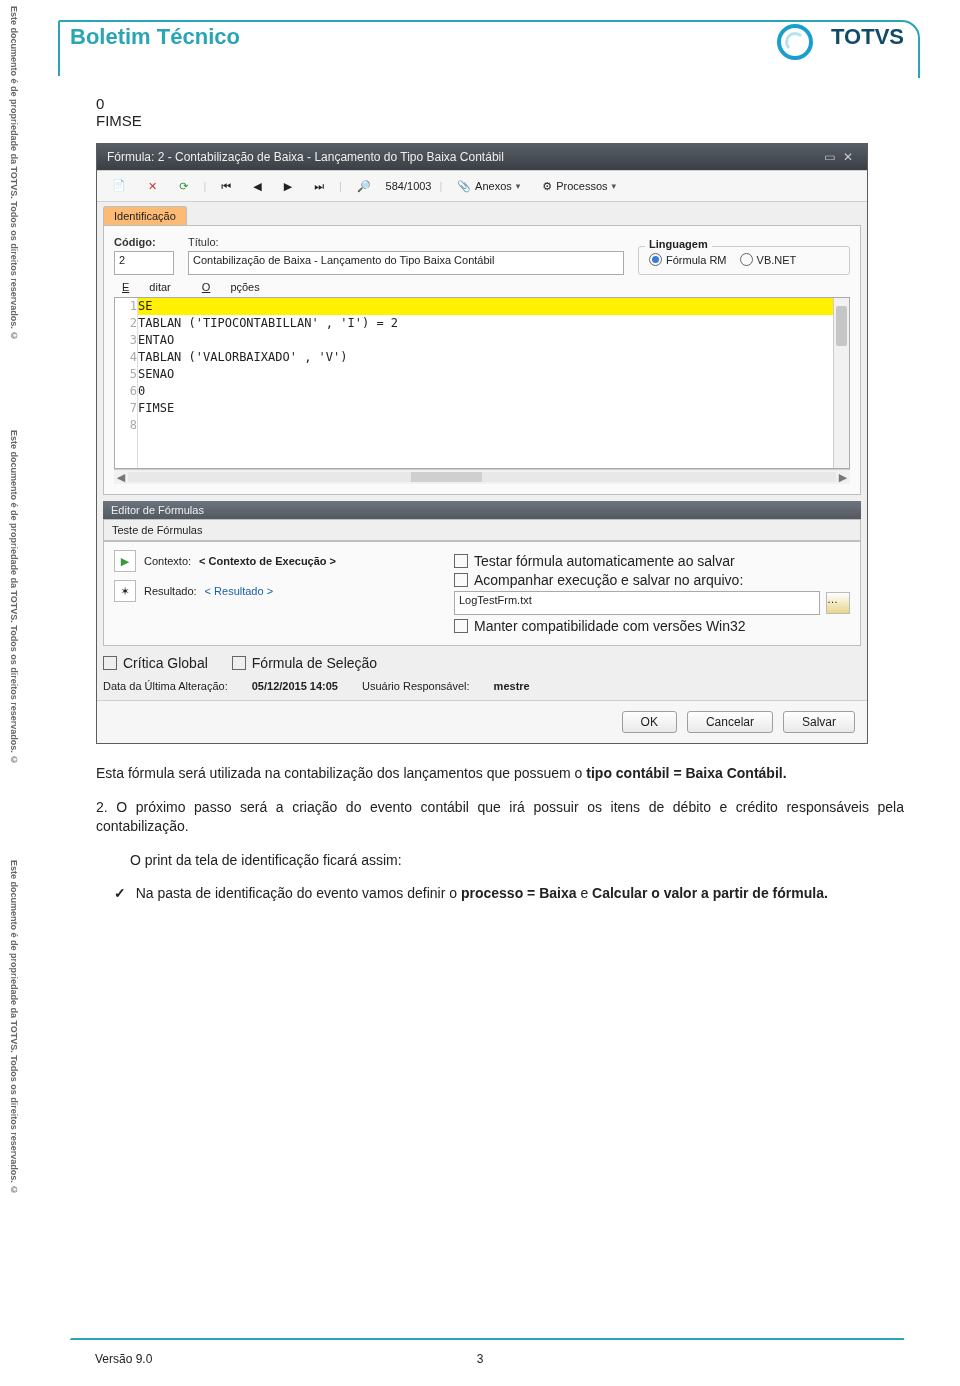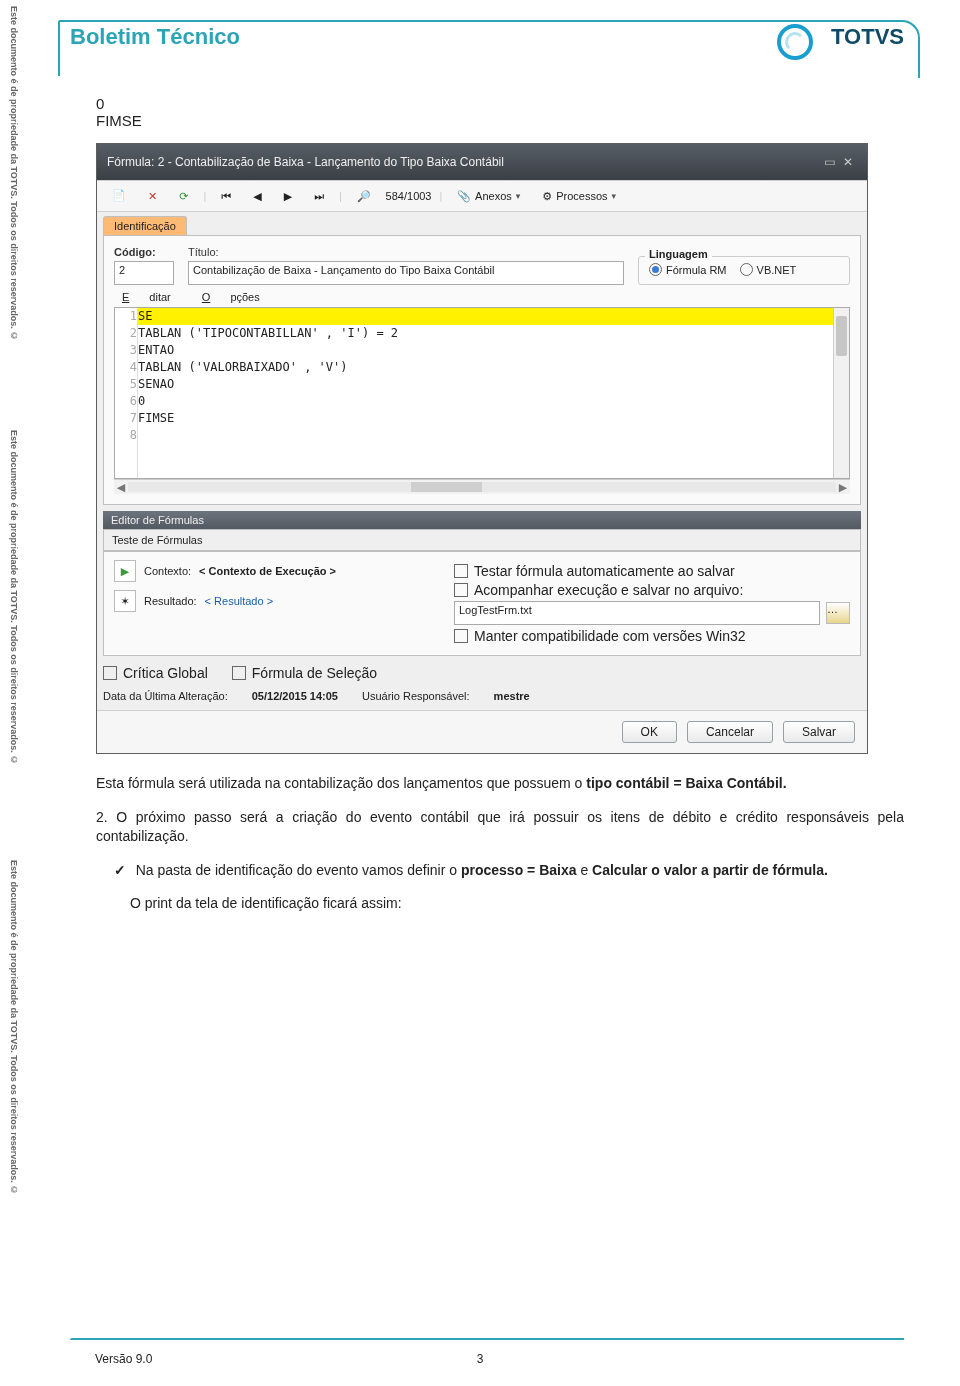--- a/index.html
+++ b/index.html
@@ -9,21 +9,21 @@
 .doc-header{position:absolute;top:20px;left:60px;right:40px;height:56px;border:2px solid #2aa5b5;border-bottom:none;border-left:none;border-right:2px solid #2aa5b5;border-top-left-radius:0;border-top-right-radius:18px}
 .doc-header .left-bar{position:absolute;left:-2px;top:-2px;width:2px;height:56px;background:#2aa5b5;border-top-left-radius:10px}
 .doc-title{color:#2aa5b5;font-weight:bold;font-size:22px;position:absolute;top:24px;left:70px}
 .logo-wrap{position:absolute;right:56px;top:24px;display:flex;gap:18px}
 .logo-ring{width:28px;height:28px;border-radius:50%;border:4px solid #199fcf;display:inline-block;position:relative}
 .logo-ring:after{content:"";position:absolute;inset:4px;border-radius:50%;border:3px solid #b6e2f0;border-right-color:transparent;border-bottom-color:transparent}
 .logo-name{font-weight:bold;font-size:22px;color:#0f4a66}
 .body-col{position:absolute;top:95px;left:96px;right:56px}
 .pre-code{font-size:15px}
 .shot{margin-top:14px;width:770px;border:1px solid #5d5d5d;background:#efefef;font-size:11px}
-.titlebar{display:flex;align-items:center;height:36px;background:#3a3f45;background:linear-gradient(#585e66,#3a3f45);color:#eee;font-size:12px;padding:0 10px}
+.titlebar{display:flex;align-items:center;height:26px;background:#3a3f45;background:linear-gradient(#585e66,#3a3f45);color:#eee;font-size:12px;padding:0 10px}
 .titlebar .spacer{flex:1}
 .titlebar .winbtn{width:18px;text-align:center;color:#ccc}
 .toolbar{display:flex;align-items:center;height:30px;background:#f6f6f6;border-top:1px solid #cfcfcf;border-bottom:1px solid #cfcfcf;padding:0 8px;gap:8px}
 .tbtn{display:inline-flex;align-items:center;gap:4px;padding:2px 6px;border:1px solid transparent;border-radius:3px}
 .caret{font-size:9px;color:#555}
 .ico{width:14px;height:14px;display:inline-block}
 .tab{display:inline-block;background:#fdba74;border:1px solid #bfbfbf;border-bottom:none;padding:3px 10px;margin:4px 0 0 6px;font-size:11px;border-radius:3px 3px 0 0}
 .panel{background:#fafafa;border:1px solid #bfbfbf;margin:0 6px 6px;padding:10px}
 .row-fields{display:flex;align-items:flex-end;gap:14px}
 .fld label{display:block;font-size:11px;color:#333;margin-bottom:3px}
@@ -284,28 +284,28 @@
       <span class="btn"><span class="ul">S</span>alvar</span>
     </div>
   </div>
 
   <div class="body-text">
     <p>
       <span>Esta fórmula será utilizada na contabilização dos lançamentos que possuem o </span>
       <b>tipo contábil = Baixa Contábil.</b>
     </p>
     <p>2. O próximo passo será a criação do evento contábil que irá possuir os itens de débito e crédito responsáveis pela contabilização.</p>
+    <p class="tight" style="padding-left:34px">O print da tela de identificação ficará assim:</p>
     <p class="tight" style="padding-left:18px">
       <span class="chk-mark">✓</span>
       <span>Na pasta de identificação do evento vamos definir o </span>
       <b>processo = Baixa</b>
       <span> e </span>
       <b>Calcular o valor a partir de fórmula.</b>
     </p>
-    <p class="tight" style="padding-left:34px">O print da tela de identificação ficará assim:</p>
   </div>
 </div>
 
 <div class="footer-line"></div>
 <div class="footer-left">Versão 9.0</div>
 <div class="footer-page">3</div>
 
 </div>
 
 </body></html>

